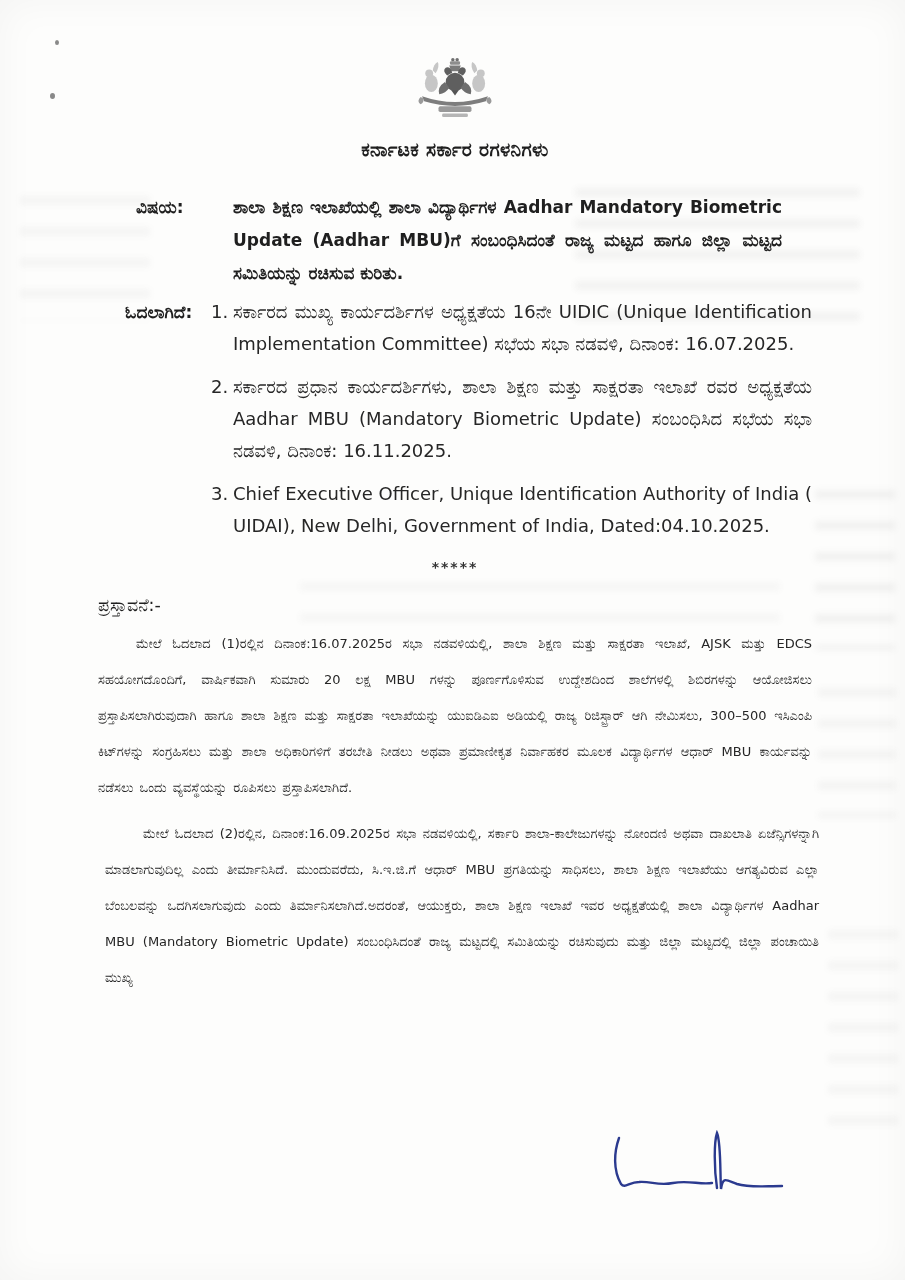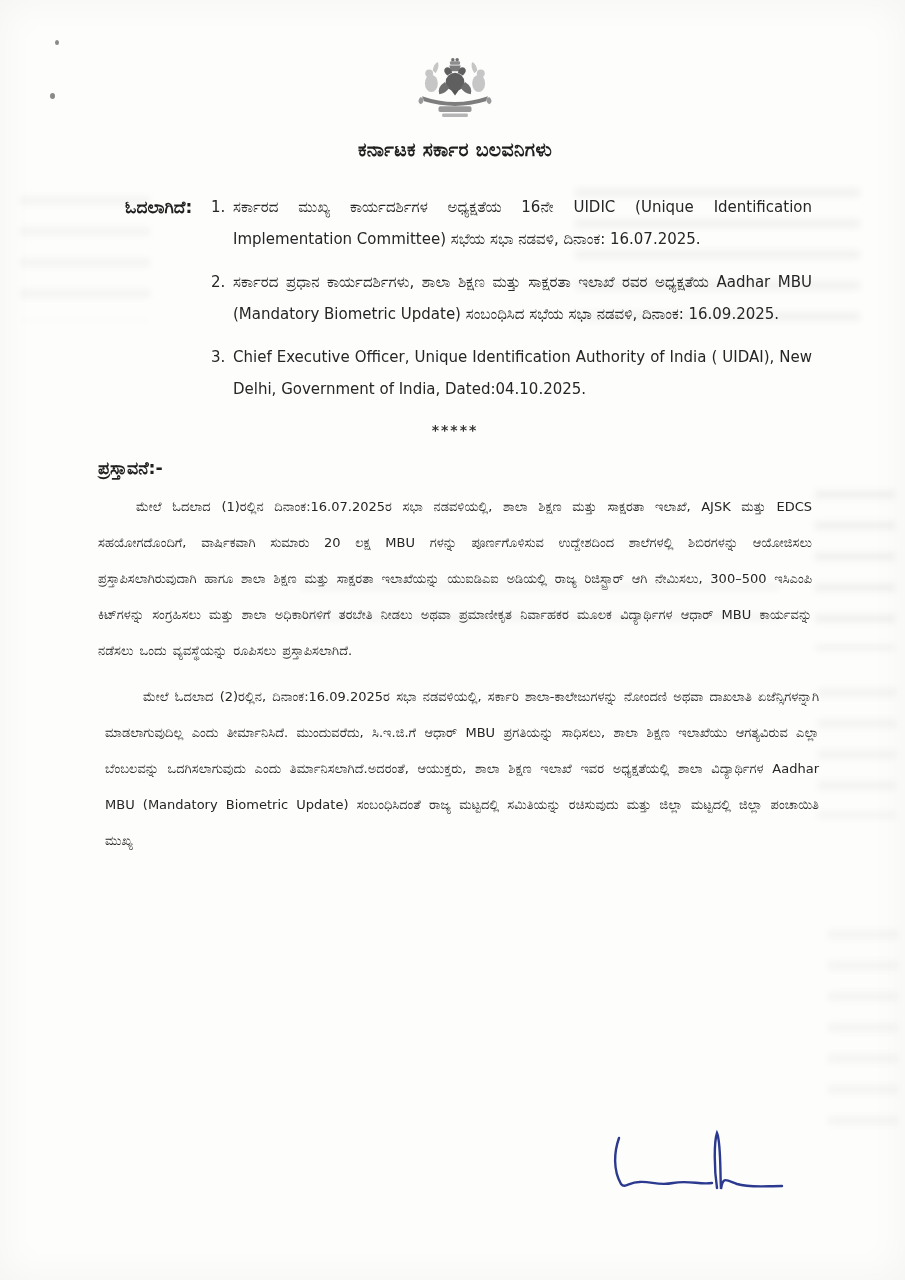--- a/index.html
+++ b/index.html
@@ -29,41 +29,41 @@
   .subject-label {
     flex:none; width:97px; margin-left:38px;
     font-weight:bold; font-size:17px; line-height:33px; color:#1f1f1f;
   }
   .subject-text {
     flex:1;
     font-weight:bold; font-size:17px; line-height:33px;
     text-align:justify; color:#1f1f1f;
   }
   
-  .read-row { display:flex; width:714px; margin-top:30px; }
+  .read-row { display:flex; width:714px; margin-top:6px; }
   .read-label {
     flex:none; width:108px; margin-left:27px;
     font-weight:bold; font-size:17px; line-height:32px; color:#1f1f1f;
   }
   .read-list { flex:1; margin:0; padding:0; list-style:none; counter-reset: refs; }
   .read-list li {
     counter-increment: refs;
     position:relative;
-    font-size:15px; line-height:32px;
+    font-size:18px; line-height:32px;
     text-align:justify;
     margin:0 0 11px 0;
     color:#262626;
   }
   .read-list li::before {
     content: counter(refs) ".";
     position:absolute; left:-22px; top:0;
   }
   
   .stars { text-align:center; font-size:14px; font-weight:bold; letter-spacing:2px; margin-top:6px; color:#333; }
-  .preamble-label { font-weight:bold; font-size:17.5px; margin-top:20px; color:#1f1f1f; }
+  .preamble-label { font-weight:normal; font-size:17.5px; margin-top:20px; color:#1f1f1f; }
   .para {
     width:714px;
     font-size:13px; line-height:36px;
     text-align:justify;
     text-indent:38px;
     margin:10px 0 0 0;
     color:#262626;
     word-spacing:2px;
   }
   .para--continued { text-align-last: justify; margin-left: 7px; }
@@ -131,28 +131,32 @@
 
       <g fill="#7d7d7d">
         <path d="M14 56 q46 16 92 0 l-3 7 q-43 13 -86 0 z"></path>
         <path d="M12 57 q-6 6 0 10 q5 -2 4 -8 z" fill="#9a9a9a"></path>
         <path d="M108 57 q6 6 0 10 q-5 -2 -4 -8 z" fill="#9a9a9a"></path>
         <rect x="37" y="70" width="46" height="8" rx="2.5" fill="#999"></rect>
         <rect x="42" y="80" width="36" height="5" rx="2" fill="#b5b5b5"></rect>
       </g>
     </svg>
   </div>
-  <div class="doc-title">ಕರ್ನಾಟಕ ಸರ್ಕಾರ ಬಲವನಿಗಳು</div>
+  <div class="doc-title">ಕರ್ನಾಟಕ ಸರ್ಕಾರ ರಗಳನಿಗಳು</div>
 
+  <div class="subject-row">
+    <div class="subject-label">ವಿಷಯ:</div>
+    <div class="subject-text">ಶಾಲಾ ಶಿಕ್ಷಣ ಇಲಾಖೆಯಲ್ಲಿ ಶಾಲಾ ವಿದ್ಯಾರ್ಥಿಗಳ Aadhar Mandatory Biometric Update (Aadhar MBU)ಗೆ ಸಂಬಂಧಿಸಿದಂತೆ ರಾಜ್ಯ ಮಟ್ಟದ ಹಾಗೂ ಜಿಲ್ಲಾ ಮಟ್ಟದ ಸಮಿತಿಯನ್ನು ರಚಿಸುವ ಕುರಿತು.</div>
+  </div>
 
   <div class="read-row">
     <div class="read-label">ಓದಲಾಗಿದೆ:</div>
     <ol class="read-list">
       <li>ಸರ್ಕಾರದ ಮುಖ್ಯ ಕಾರ್ಯದರ್ಶಿಗಳ ಅಧ್ಯಕ್ಷತೆಯ 16ನೇ UIDIC (Unique Identification Implementation Committee) ಸಭೆಯ ಸಭಾ ನಡವಳಿ, ದಿನಾಂಕ: 16.07.2025.</li>
-      <li>ಸರ್ಕಾರದ ಪ್ರಧಾನ ಕಾರ್ಯದರ್ಶಿಗಳು, ಶಾಲಾ ಶಿಕ್ಷಣ ಮತ್ತು ಸಾಕ್ಷರತಾ ಇಲಾಖೆ ರವರ ಅಧ್ಯಕ್ಷತೆಯ Aadhar MBU (Mandatory Biometric Update) ಸಂಬಂಧಿಸಿದ ಸಭೆಯ ಸಭಾ ನಡವಳಿ, ದಿನಾಂಕ: 16.09.2025.</li>
+      <li>ಸರ್ಕಾರದ ಪ್ರಧಾನ ಕಾರ್ಯದರ್ಶಿಗಳು, ಶಾಲಾ ಶಿಕ್ಷಣ ಮತ್ತು ಸಾಕ್ಷರತಾ ಇಲಾಖೆ ರವರ ಅಧ್ಯಕ್ಷತೆಯ Aadhar MBU (Mandatory Biometric Update) ಸಂಬಂಧಿಸಿದ ಸಭೆಯ ಸಭಾ ನಡವಳಿ, ದಿನಾಂಕ: 16.11.2025.</li>
       <li>Chief Executive Officer, Unique Identification Authority of India ( UIDAI), New Delhi, Government of India, Dated:04.10.2025.</li>
     </ol>
   </div>
 
   <div class="stars">*****</div>
 
   <div class="preamble-label">ಪ್ರಸ್ತಾವನೆ:-</div>
   <p class="para">ಮೇಲೆ ಓದಲಾದ (1)ರಲ್ಲಿನ ದಿನಾಂಕ:16.07.2025ರ ಸಭಾ ನಡವಳಿಯಲ್ಲಿ, ಶಾಲಾ ಶಿಕ್ಷಣ ಮತ್ತು ಸಾಕ್ಷರತಾ ಇಲಾಖೆ, AJSK ಮತ್ತು EDCS ಸಹಯೋಗದೊಂದಿಗೆ, ವಾರ್ಷಿಕವಾಗಿ ಸುಮಾರು 20 ಲಕ್ಷ MBU ಗಳನ್ನು ಪೂರ್ಣಗೊಳಿಸುವ ಉದ್ದೇಶದಿಂದ ಶಾಲೆಗಳಲ್ಲಿ ಶಿಬಿರಗಳನ್ನು ಆಯೋಜಿಸಲು ಪ್ರಸ್ತಾಪಿಸಲಾಗಿರುವುದಾಗಿ ಹಾಗೂ ಶಾಲಾ ಶಿಕ್ಷಣ ಮತ್ತು ಸಾಕ್ಷರತಾ ಇಲಾಖೆಯನ್ನು ಯುಐಡಿಎಐ ಅಡಿಯಲ್ಲಿ ರಾಜ್ಯ ರಿಜಿಸ್ಟ್ರಾರ್ ಆಗಿ ನೇಮಿಸಲು, 300–500 ಇಸಿಎಂಪಿ ಕಿಟ್‌ಗಳನ್ನು ಸಂಗ್ರಹಿಸಲು ಮತ್ತು ಶಾಲಾ ಅಧಿಕಾರಿಗಳಿಗೆ ತರಬೇತಿ ನೀಡಲು ಅಥವಾ ಪ್ರಮಾಣೀಕೃತ ನಿರ್ವಾಹಕರ ಮೂಲಕ ವಿದ್ಯಾರ್ಥಿಗಳ ಆಧಾರ್ MBU ಕಾರ್ಯವನ್ನು ನಡೆಸಲು ಒಂದು ವ್ಯವಸ್ಥೆಯನ್ನು ರೂಪಿಸಲು ಪ್ರಸ್ತಾಪಿಸಲಾಗಿದೆ.</p>
   <p class="para para--continued">ಮೇಲೆ ಓದಲಾದ (2)ರಲ್ಲಿನ, ದಿನಾಂಕ:16.09.2025ರ ಸಭಾ ನಡವಳಿಯಲ್ಲಿ, ಸರ್ಕಾರಿ ಶಾಲಾ-ಕಾಲೇಜುಗಳನ್ನು ನೋಂದಣಿ ಅಥವಾ ದಾಖಲಾತಿ ಏಜೆನ್ಸಿಗಳನ್ನಾಗಿ ಮಾಡಲಾಗುವುದಿಲ್ಲ ಎಂದು ತೀರ್ಮಾನಿಸಿದೆ. ಮುಂದುವರೆದು, ಸಿ.ಇ.ಜಿ.ಗೆ ಆಧಾರ್ MBU ಪ್ರಗತಿಯನ್ನು ಸಾಧಿಸಲು, ಶಾಲಾ ಶಿಕ್ಷಣ ಇಲಾಖೆಯು ಆಗತ್ಯವಿರುವ ಎಲ್ಲಾ ಬೆಂಬಲವನ್ನು ಒದಗಿಸಲಾಗುವುದು ಎಂದು ತಿರ್ಮಾನಿಸಲಾಗಿದೆ.ಅದರಂತೆ, ಆಯುಕ್ತರು, ಶಾಲಾ ಶಿಕ್ಷಣ ಇಲಾಖೆ ಇವರ ಅಧ್ಯಕ್ಷತೆಯಲ್ಲಿ ಶಾಲಾ ವಿದ್ಯಾರ್ಥಿಗಳ Aadhar MBU (Mandatory Biometric Update) ಸಂಬಂಧಿಸಿದಂತೆ ರಾಜ್ಯ ಮಟ್ಟದಲ್ಲಿ ಸಮಿತಿಯನ್ನು ರಚಿಸುವುದು ಮತ್ತು ಜಿಲ್ಲಾ ಮಟ್ಟದಲ್ಲಿ ಜಿಲ್ಲಾ ಪಂಚಾಯಿತಿ ಮುಖ್ಯ</p>
 

